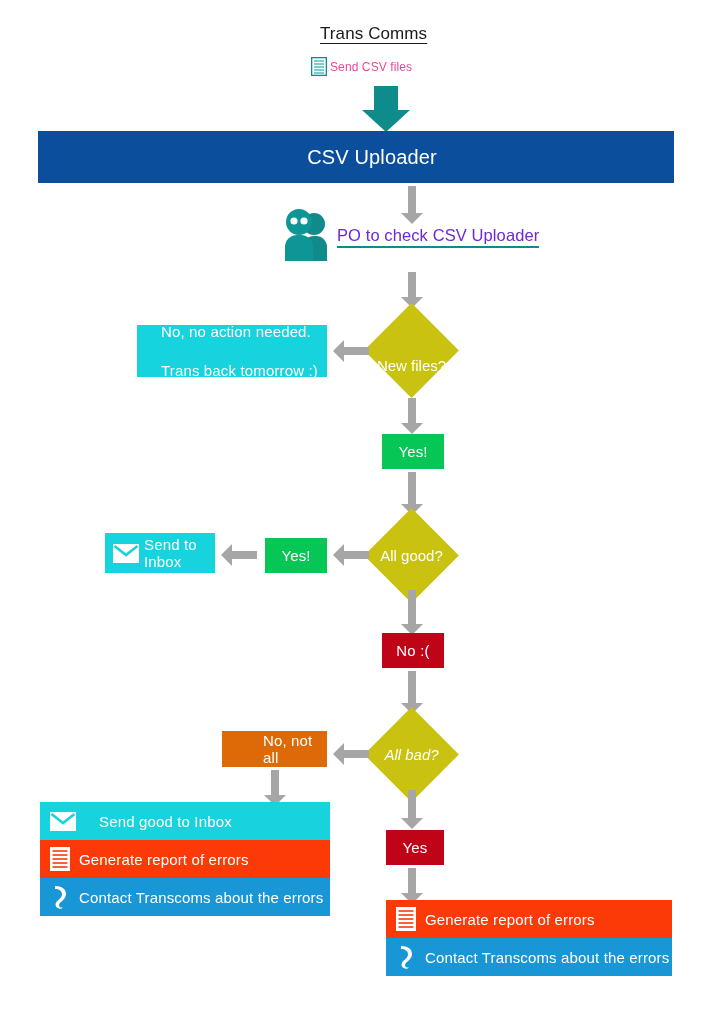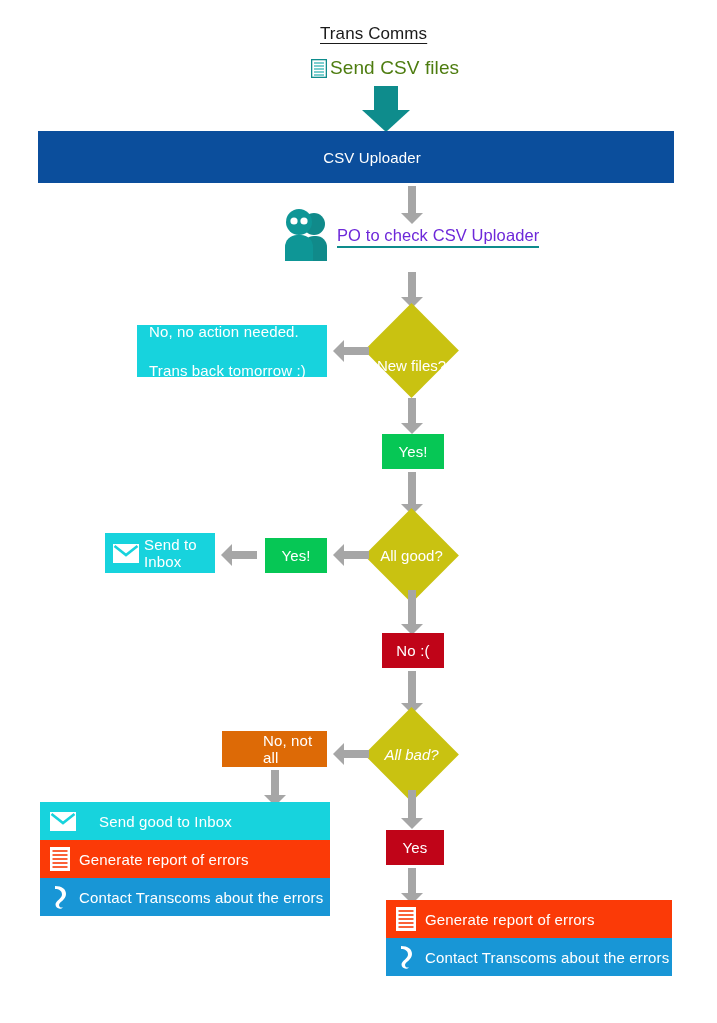--- a/index.html
+++ b/index.html
@@ -44,24 +44,24 @@
   
   .box {
     display: flex;
     align-items: center;
     box-sizing: border-box;
     color: #ffffff;
     font-size: 15px;
     letter-spacing: .15px;
   }
   .box.center { justify-content: center; }
-  .box.padded { padding-left: 12px; gap: 21px; }
+  .box.padded { padding-left: 24px; gap: 21px; }
   .box-bar {
     justify-content: center;
-    font-size: 15px;
+    font-size: 20px;
     padding-left: 32px;
   }
 
   .c-navy   { background: #0b4e9c; }
   .c-cyan   { background: #17d3dd; }
   .c-green  { background: #06c755; }
   .c-red    { background: #c00418; }
   .c-orange { background: #dd6a06; }
   .c-orange2{ background: #fb3a07; }
   .c-blue   { background: #1896d6; }
@@ -153,21 +153,21 @@
         <rect x="0.5" y="0.5" width="15" height="18" fill="none" stroke="#0e8c8c" stroke-width="1.6"></rect>
         <g stroke="#4fbfbf" stroke-width="1.5">
           <line x1="3" y1="4" x2="13" y2="4"></line>
           <line x1="3" y1="7" x2="13" y2="7"></line>
           <line x1="3" y1="10" x2="13" y2="10"></line>
           <line x1="3" y1="13" x2="13" y2="13"></line>
           <line x1="3" y1="16" x2="13" y2="16"></line>
         </g>
       </svg>
     </span>
-    <span class="swim-label teal-text" style="color:#4d7c0f;font-size:19px;">Send CSV files</span>
+    <span class="swim-label teal-text" style="color:#ec4899;font-size:12px;">Send CSV files</span>
   </div>
 
   <div class="arrow-down-teal" style="left:362px; top:86px; width:48px; height:46px;">
     <div class="adt-shaft" style="left:12px; top:0; width:24px; height:26px;"></div>
     <div class="adt-head" style="left:0; top:24px;"></div>
   </div>
 
   <div class="abs box box-bar c-navy" style="left:38px; top:131px; width:636px; height:52px;">
     <span>CSV Uploader</span>
   </div>

